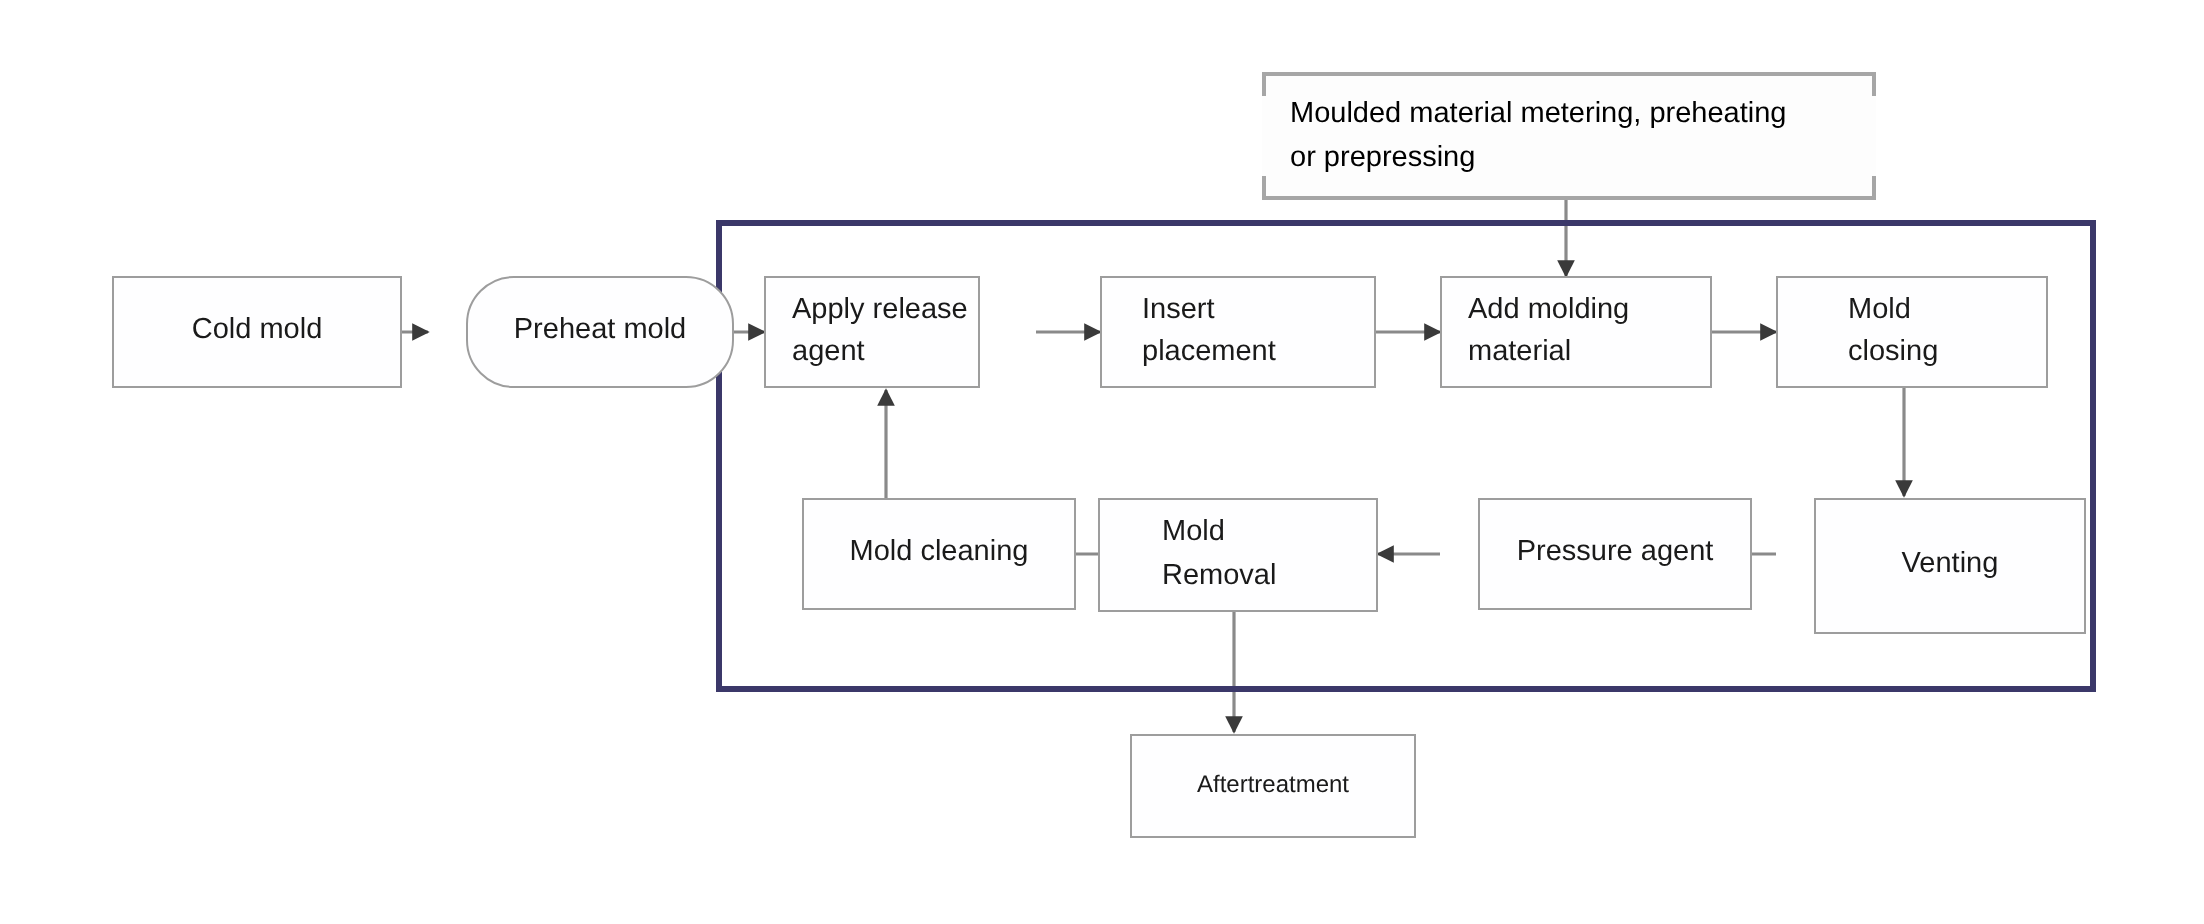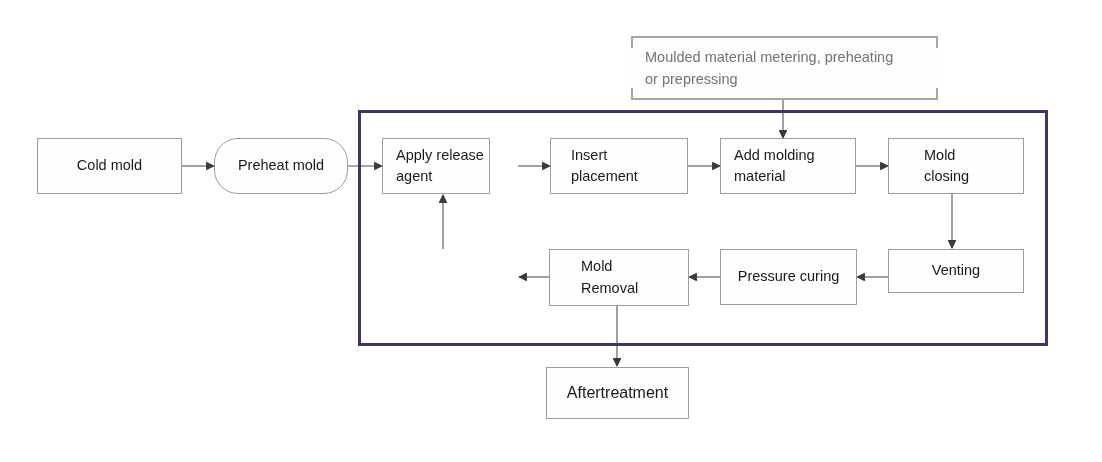--- a/index.html
+++ b/index.html
@@ -42,21 +42,21 @@
     position: absolute;
     background: #a6a6a6;
   }
   .note-text {
     position: absolute;
     left: 14px;
     right: 10px;
     top: 10px;
     font-size: 14.5px;
     line-height: 1.55;
-    color: #737373;
+    color: #000000;
     white-space: pre-line;
   }
 
   
   .node {
     position: absolute;
     box-sizing: border-box;
     border: 1.4px solid #9d9d9d;
     background: #fefeff;
     display: flex;
@@ -64,23 +64,23 @@
     color: #1a1a1a;
     font-size: 14.5px;
     line-height: 1.45;
   }
   .node .label {
     width: 100%;
     white-space: pre-line;
   }
   .node.align-left  { justify-content: flex-start; }
   .node.align-left .label { padding-left: 13px; text-align: left; }
-  .node.align-center { justify-content: flex-end; }
+  .node.align-center { justify-content: flex-end; margin-left: 19px; }
   .node.align-center .label { text-align: center; }
-  .node.small-text { font-size: 16px; }
+  .node.small-text { font-size: 12px; }
 </style>
 </head>
 <body>
 
 <div id="canvas">
 
   <svg id="connectors" viewBox="0 0 1102 462" width="1102" height="462">
     <defs>
       <marker id="arrow" viewBox="0 0 10 10" refX="9" refY="5" markerWidth="5.5" markerHeight="5.5" orient="auto-start-reverse">
         <path d="M 0 0 L 10 5 L 0 10 z" fill="#3a3a3a"></path>
@@ -152,31 +152,34 @@
   <div class="node align-left" style="left:550px; top:138px; width:138px; height:56px;">
     <span class="label" style="padding-left:20px;">Insert
 placement</span>
   </div>
 
   <div class="node align-left" style="left:888px; top:138px; width:136px; height:56px;">
     <span class="label" style="padding-left:35px;">Mold
 closing</span>
   </div>
 
-  <div class="node align-center" style="left:888px; top:249px; width:136px; height:44px;">
+  <div class="node align-center" style="left:888px; top:249px; width:136px; height:68px;">
     <span class="label">Venting</span>
   </div>
 
   <div class="node align-center" style="left:720px; top:249px; width:137px; height:56px;">
-    <span class="label">Pressure curing</span>
+    <span class="label">Pressure agent</span>
   </div>
 
   <div class="node align-left" style="left:549px; top:249px; width:140px; height:57px;">
     <span class="label" style="padding-left:31px;">Mold
 Removal</span>
   </div>
 
+  <div class="node align-center" style="left:382px; top:249px; width:137px; height:56px;">
+    <span class="label">Mold cleaning</span>
+  </div>
 
   <div class="node align-center small-text" style="left:546px; top:367px; width:143px; height:52px;">
     <span class="label">Aftertreatment</span>
   </div>
 
 </div>
 
 </body></html>

